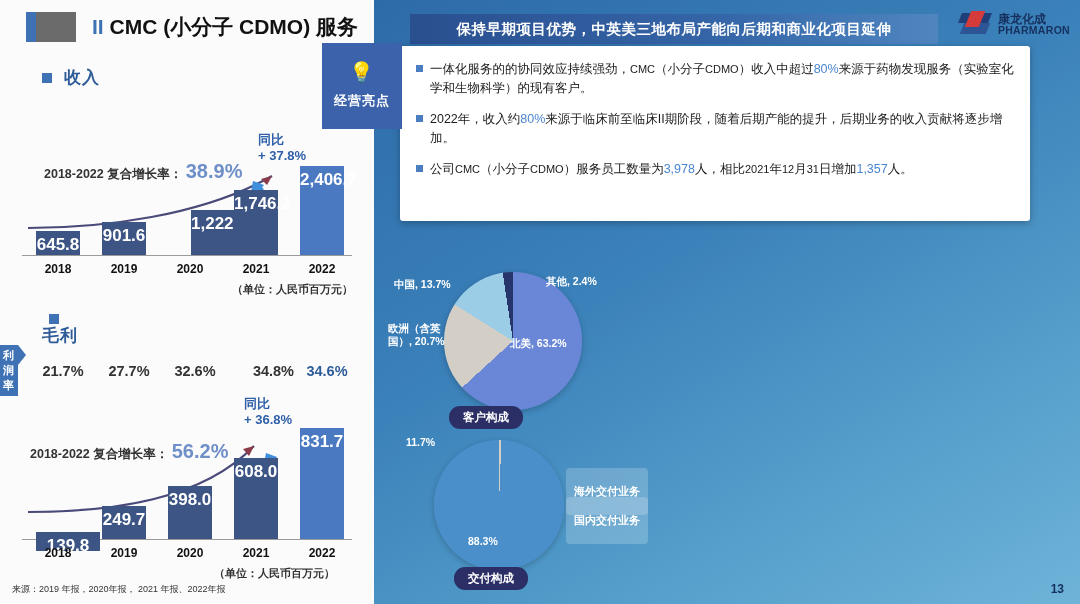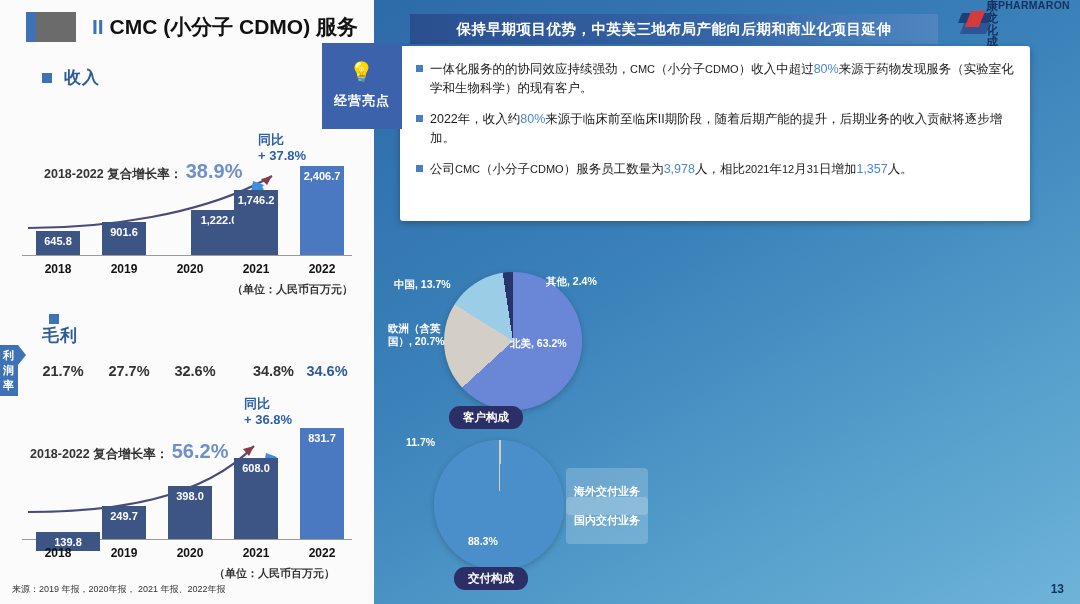--- a/index.html
+++ b/index.html
@@ -23,21 +23,21 @@
   .sec-label{font-size:17px;font-weight:bold;color:#2e5c99;letter-spacing:1px;}
 
   .cagr{position:absolute;font-size:12.5px;color:#333;font-weight:bold;white-space:nowrap;}
   .cagr .big{font-size:20px;color:#6f8fc8;font-weight:bold;}
 
   .yoy{position:absolute;font-size:13px;color:#2f5fa8;font-weight:bold;line-height:1.25;white-space:nowrap;}
 
   .chart{position:absolute;}
   .bar{position:absolute;bottom:0;background:#3d5584;}
   .bar.hl{background:#4a79c2;}
-  .bar .v{position:absolute;top:4px;left:0;width:100%;text-align:center;font-size:11px;color:#fff;font-weight:bold;white-space:nowrap;}
+  .bar .v{position:absolute;top:4px;left:0;width:100%;text-align:center;font-size:17px;color:#fff;font-weight:bold;white-space:nowrap;}
   .axis{position:absolute;left:0;bottom:22px;width:100%;height:1px;background:#9a9a9a;}
   .xlab{position:absolute;bottom:2px;text-align:center;font-size:12px;font-weight:bold;color:#111;}
   .unit{position:absolute;font-size:11px;color:#333;white-space:nowrap;font-weight:bold;}
 
   .margin-row{position:absolute;display:flex;align-items:center;}
   .mtag{background:#3f72b5;color:#fff;font-size:11px;font-weight:bold;padding:3px 4px 3px 3px;position:relative;}
   .mtag:after{content:"";position:absolute;right:-8px;top:0;border-left:8px solid #3f72b5;border-top:10px solid transparent;border-bottom:10px solid transparent;}
   .mval{font-size:14.5px;color:#333;font-weight:bold;text-align:center;}
 
   .src{position:absolute;left:12px;bottom:8px;font-size:9px;color:#333;white-space:nowrap;}
@@ -47,21 +47,21 @@
     background:linear-gradient(150deg,#2d6ba8 0%,#3a80b9 40%,#55a0cc 75%,#6fb3d8 100%);}
   .banner{position:absolute;left:36px;top:14px;width:528px;height:30px;
     background:linear-gradient(90deg,#2a4f8f 0%,#3566a8 60%,#4f86c0 100%);
     display:flex;align-items:center;justify-content:center;}
   .banner span{color:#fff;font-size:14.5px;font-weight:bold;letter-spacing:.5px;}
   .logo{position:absolute;right:10px;top:5px;width:110px;height:38px;display:flex;align-items:center;}
   .logo-mark{width:34px;height:26px;position:relative;margin-right:5px;}
   .logo-mark .p1{position:absolute;left:0;top:2px;width:30px;height:10px;background:#1f3f7a;transform:skewX(-22deg);}
   .logo-mark .p2{position:absolute;left:2px;top:12px;width:26px;height:11px;background:#2d5596;transform:skewX(-22deg);}
   .logo-mark .p3{position:absolute;left:8px;top:0px;width:14px;height:16px;background:#d63b3b;transform:skewX(-22deg);}
-  .logo-txt{display:flex;line-height:1;}
+  .logo-txt{display:flex;flex-direction:column;line-height:1;}
   .logo-cn{font-size:12px;font-weight:bold;color:#16305e;}
   .logo-en{font-size:10.5px;font-weight:bold;color:#16305e;letter-spacing:.3px;}
 
   .highlight-tab{position:absolute;left:-52px;top:43px;width:80px;height:86px;background:#3b62ab;
     display:flex;flex-direction:column;align-items:center;justify-content:center;z-index:6;}
   .highlight-tab .bulb{font-size:20px;color:#fff;line-height:1;margin-bottom:10px;}
   .highlight-tab .htxt{color:#fff;font-size:13px;font-weight:bold;letter-spacing:1px;}
 
   .textbox{position:absolute;left:26px;top:46px;width:630px;height:175px;background:#fff;
     border-radius:3px;box-shadow:0 2px 7px rgba(0,0,0,.28);padding:14px 16px 0 30px;box-sizing:border-box;}

